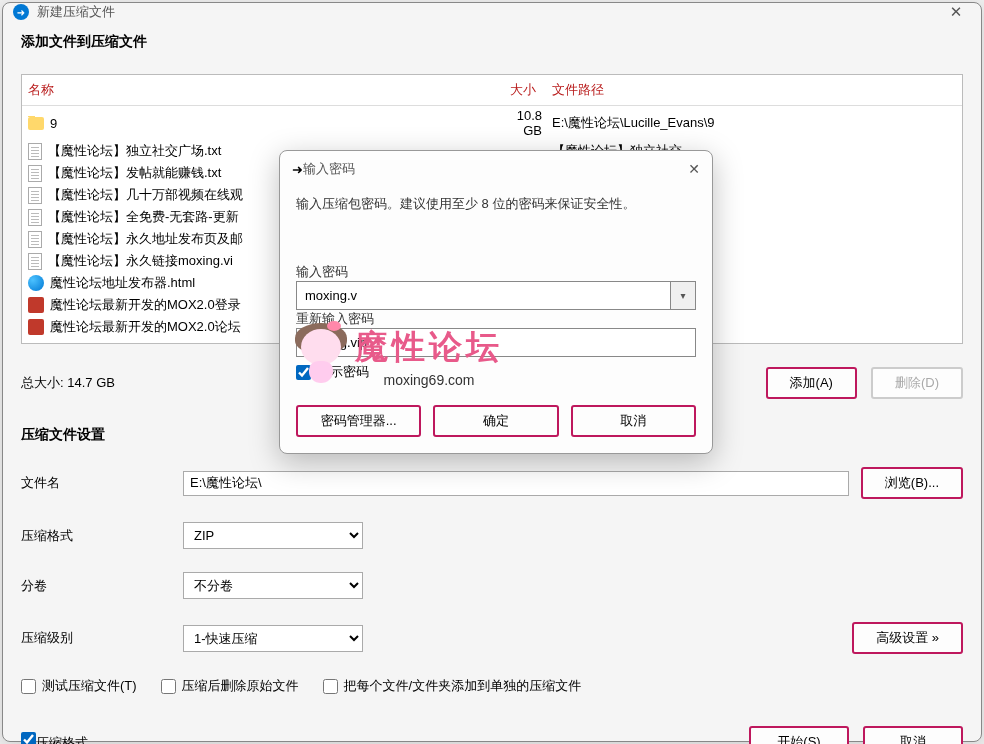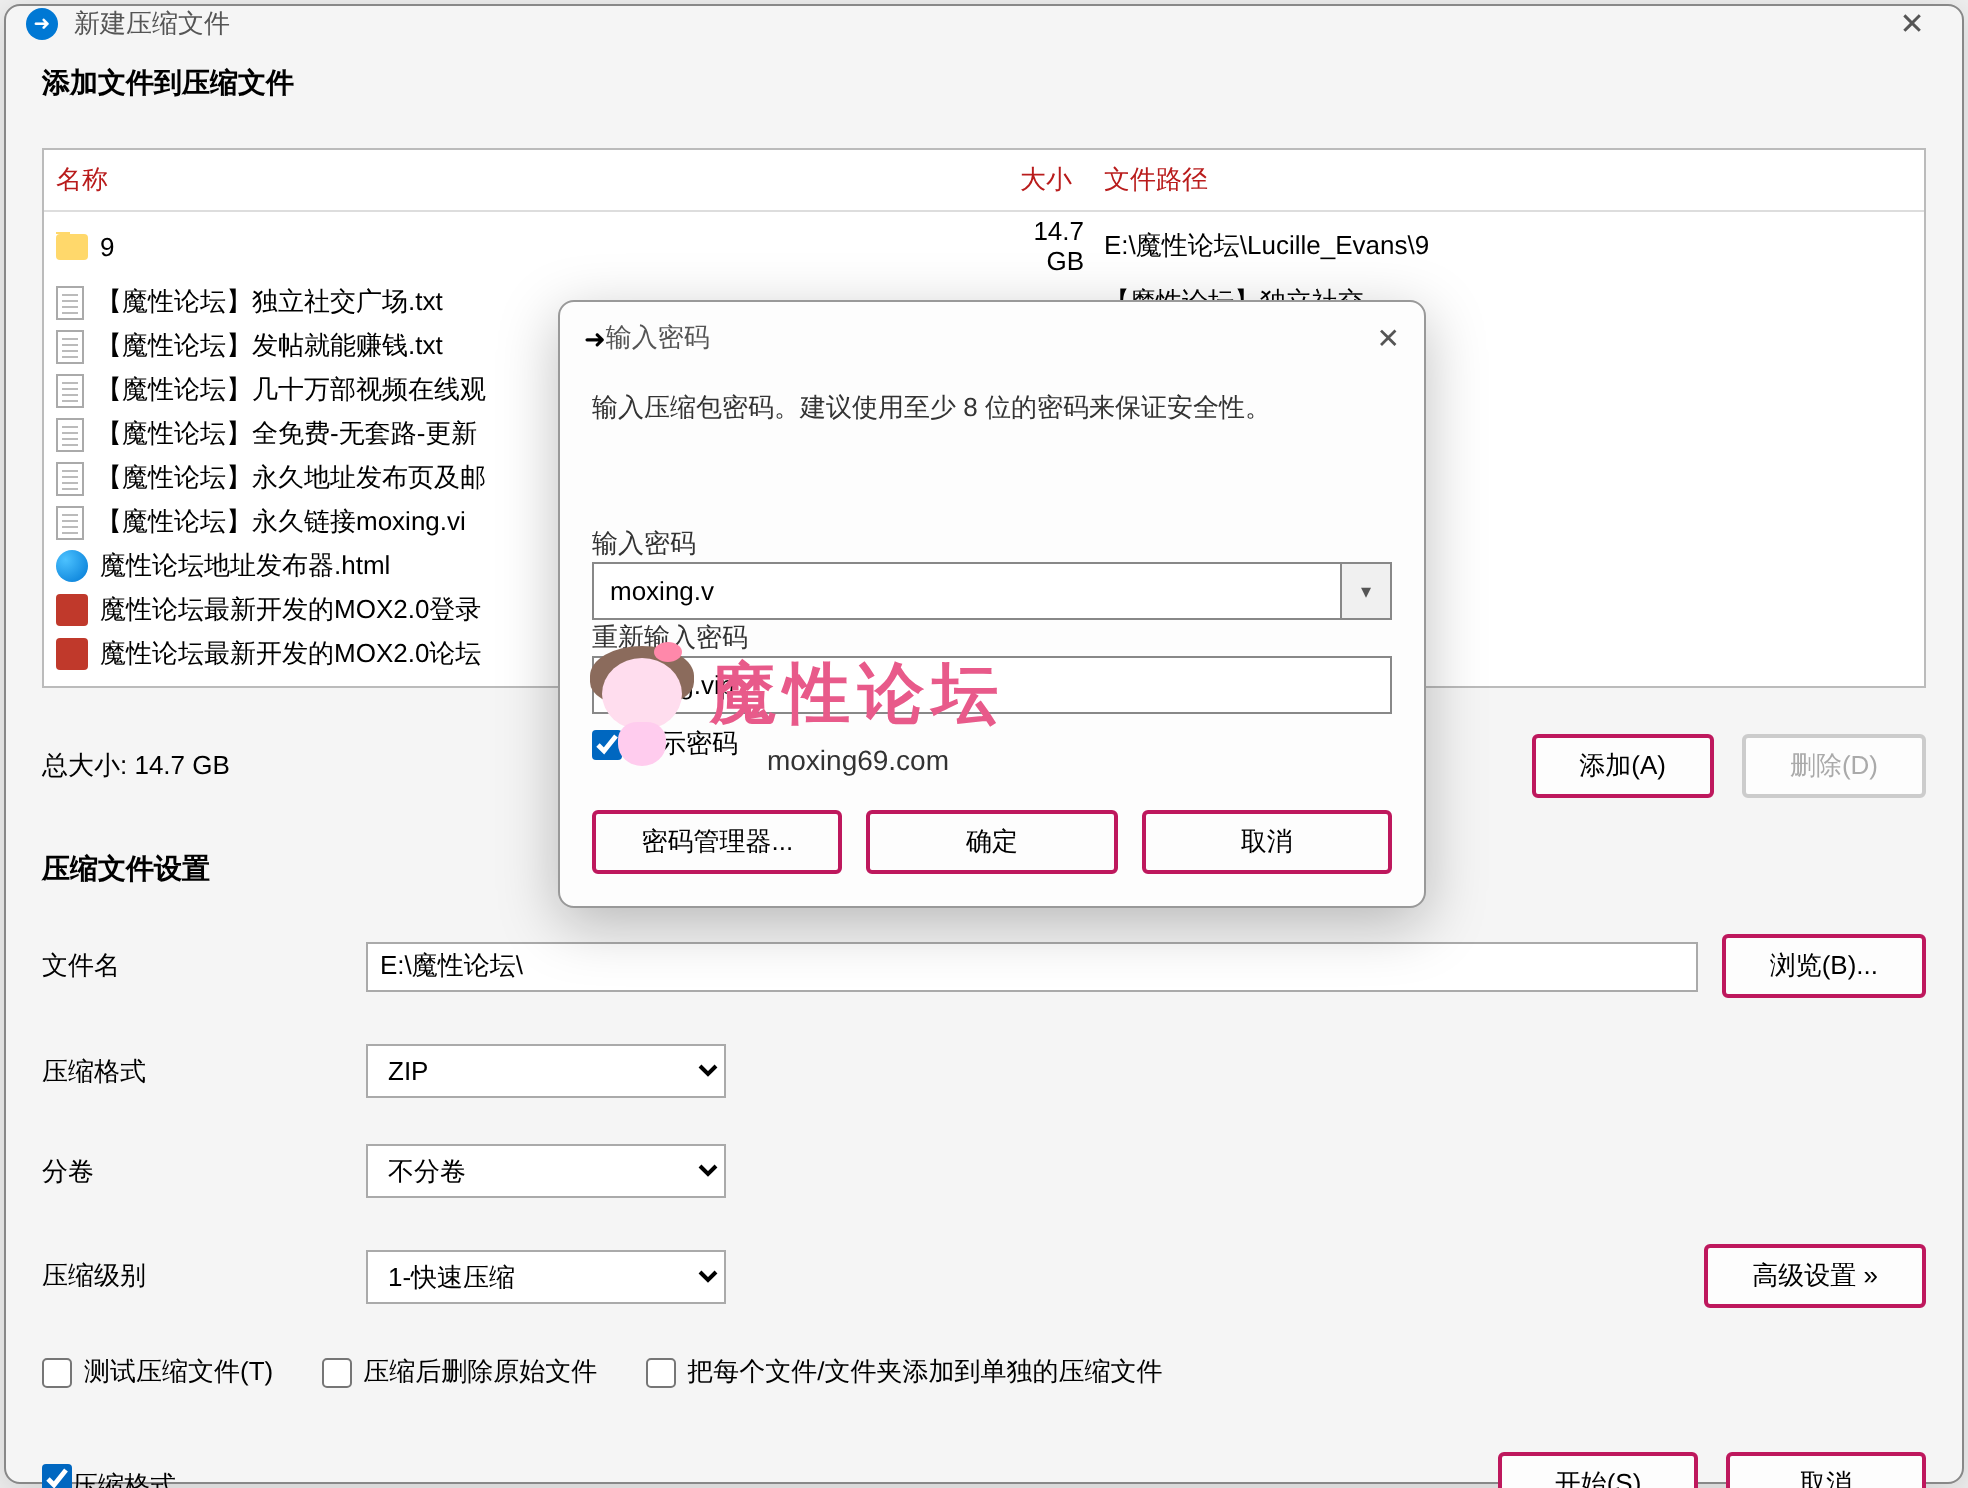--- a/index.html
+++ b/index.html
@@ -85,21 +85,21 @@
         <div class="col-name">名称</div>
         <div class="col-size">大小</div>
         <div class="col-path">文件路径</div>
       </div>
       <div class="file-rows" id="file-rows">
           <div class="file-row">
             <div class="col-name">
               <span class="folder-icon"></span>
               <span>9</span>
             </div>
-            <div class="col-size">14.7 GB</div>
+            <div class="col-size">10.8 GB</div>
             <div class="col-path">E:\魔性论坛\Lucille_Evans\9</div>
           </div>
           <div class="file-row">
             <div class="col-name">
               <span class="txt-icon"></span>
               <span>【魔性论坛】独立社交广场.txt</span>
             </div>
             <div class="col-size"></div>
             <div class="col-path">【魔性论坛】独立社交...</div>
           </div>

